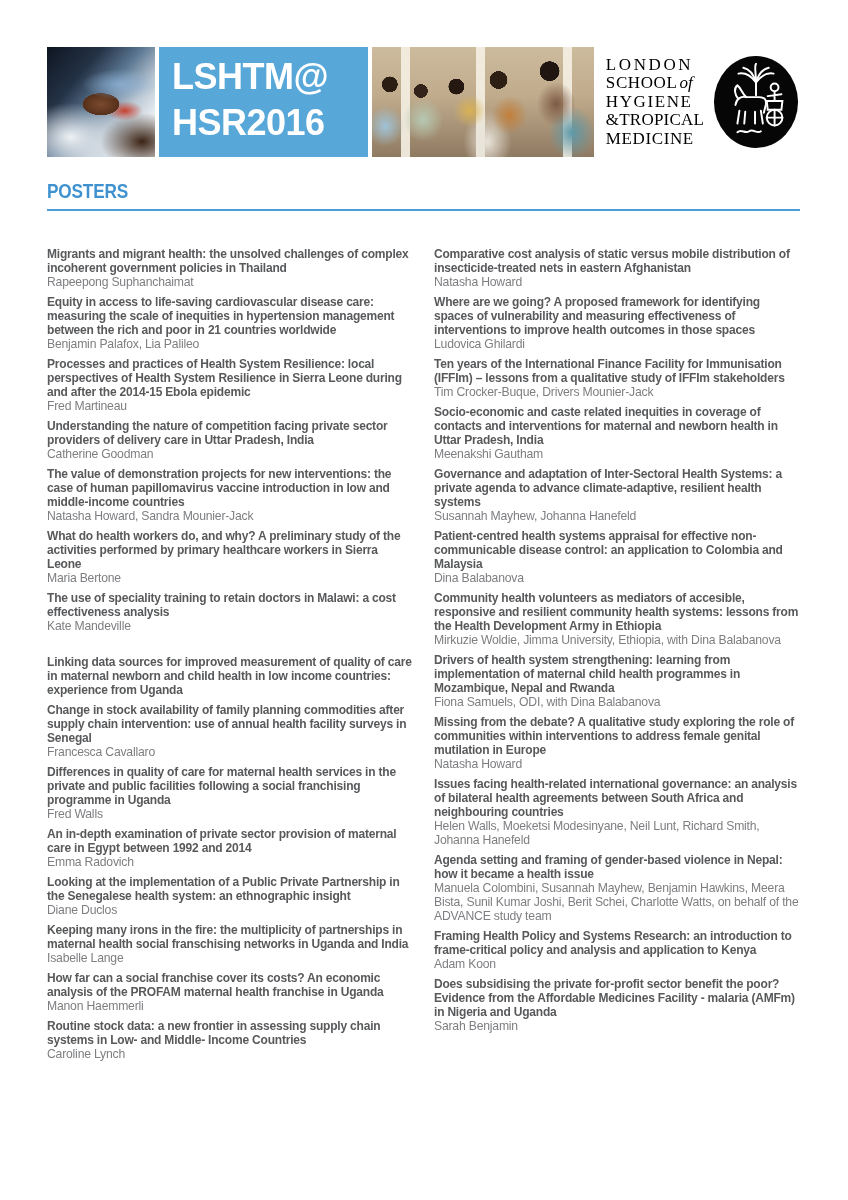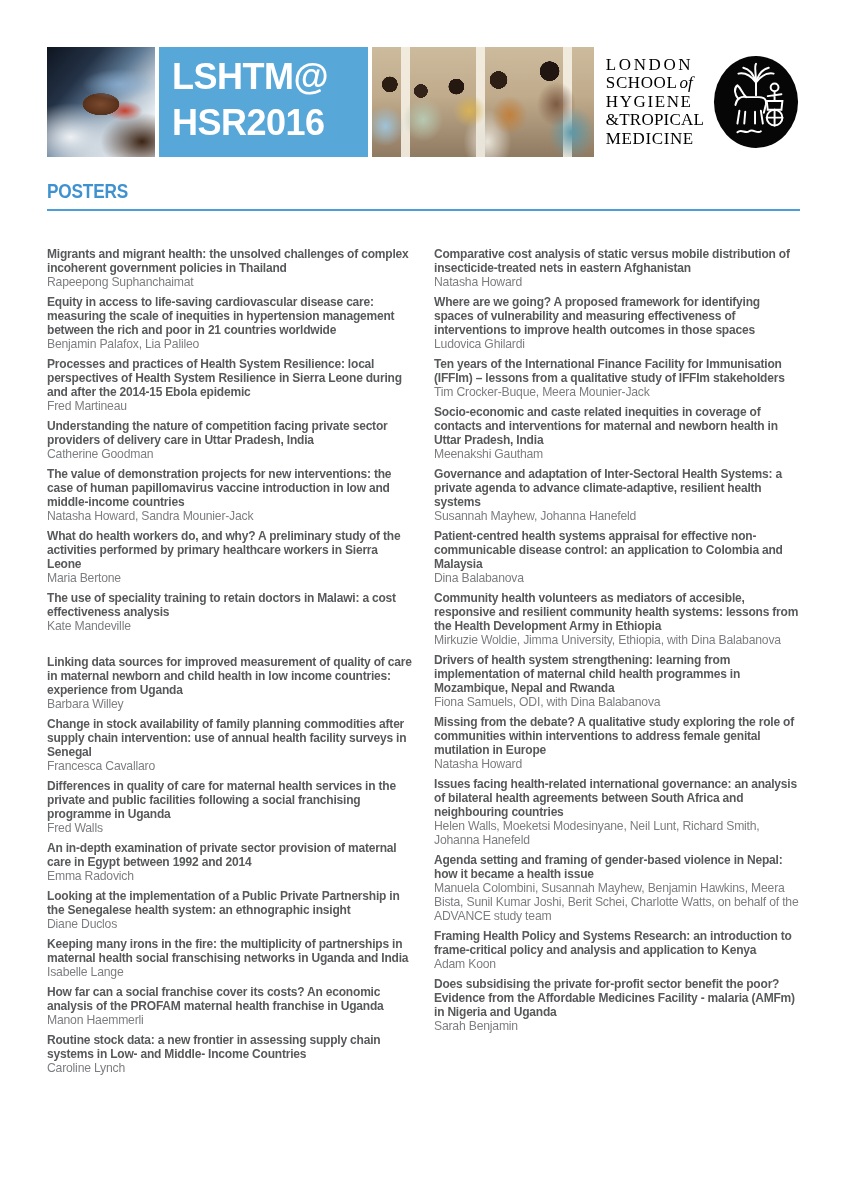--- a/index.html
+++ b/index.html
@@ -178,21 +178,20 @@
         <article class="entry">
           <h3 class="entry-title">What do health workers do, and why? A preliminary study of the activities performed by primary healthcare workers in Sierra Leone</h3>
           <p class="entry-authors">Maria Bertone</p>
         </article>
         <article class="entry gap-after">
           <h3 class="entry-title">The use of speciality training to retain doctors in Malawi: a cost effectiveness analysis</h3>
           <p class="entry-authors">Kate Mandeville</p>
         </article>
         <article class="entry">
           <h3 class="entry-title">Linking data sources for improved measurement of quality of care in maternal newborn and child health in low income countries: experience from Uganda</h3>
-          <p class="entry-authors">Barbara Willey</p>
         </article>
         <article class="entry">
           <h3 class="entry-title">Change in stock availability of family planning commodities after supply chain intervention: use of annual health facility surveys in Senegal</h3>
           <p class="entry-authors">Francesca Cavallaro</p>
         </article>
         <article class="entry">
           <h3 class="entry-title">Differences in quality of care for maternal health services in the private and public facilities following a social franchising programme in Uganda</h3>
           <p class="entry-authors">Fred Walls</p>
         </article>
         <article class="entry">
@@ -220,21 +219,21 @@
         <article class="entry">
           <h3 class="entry-title">Comparative cost analysis of static versus mobile distribution of insecticide-treated nets in eastern Afghanistan</h3>
           <p class="entry-authors">Natasha Howard</p>
         </article>
         <article class="entry">
           <h3 class="entry-title">Where are we going? A proposed framework for identifying spaces of vulnerability and measuring effectiveness of interventions to improve health outcomes in those spaces</h3>
           <p class="entry-authors">Ludovica Ghilardi</p>
         </article>
         <article class="entry">
           <h3 class="entry-title">Ten years of the International Finance Facility for Immunisation (IFFIm) – lessons from a qualitative study of IFFIm stakeholders</h3>
-          <p class="entry-authors">Tim Crocker-Buque, Meera Mounier-Jack</p>
+          <p class="entry-authors">Tim Crocker-Buque, Drivers Mounier-Jack</p>
         </article>
         <article class="entry">
           <h3 class="entry-title">Socio-economic and caste related inequities in coverage of contacts and interventions for maternal and newborn health in Uttar Pradesh, India</h3>
           <p class="entry-authors">Meenakshi Gautham</p>
         </article>
         <article class="entry">
           <h3 class="entry-title">Governance and adaptation of Inter-Sectoral Health Systems: a private agenda to advance climate-adaptive, resilient health systems</h3>
           <p class="entry-authors">Susannah Mayhew, Johanna Hanefeld</p>
         </article>
         <article class="entry">

